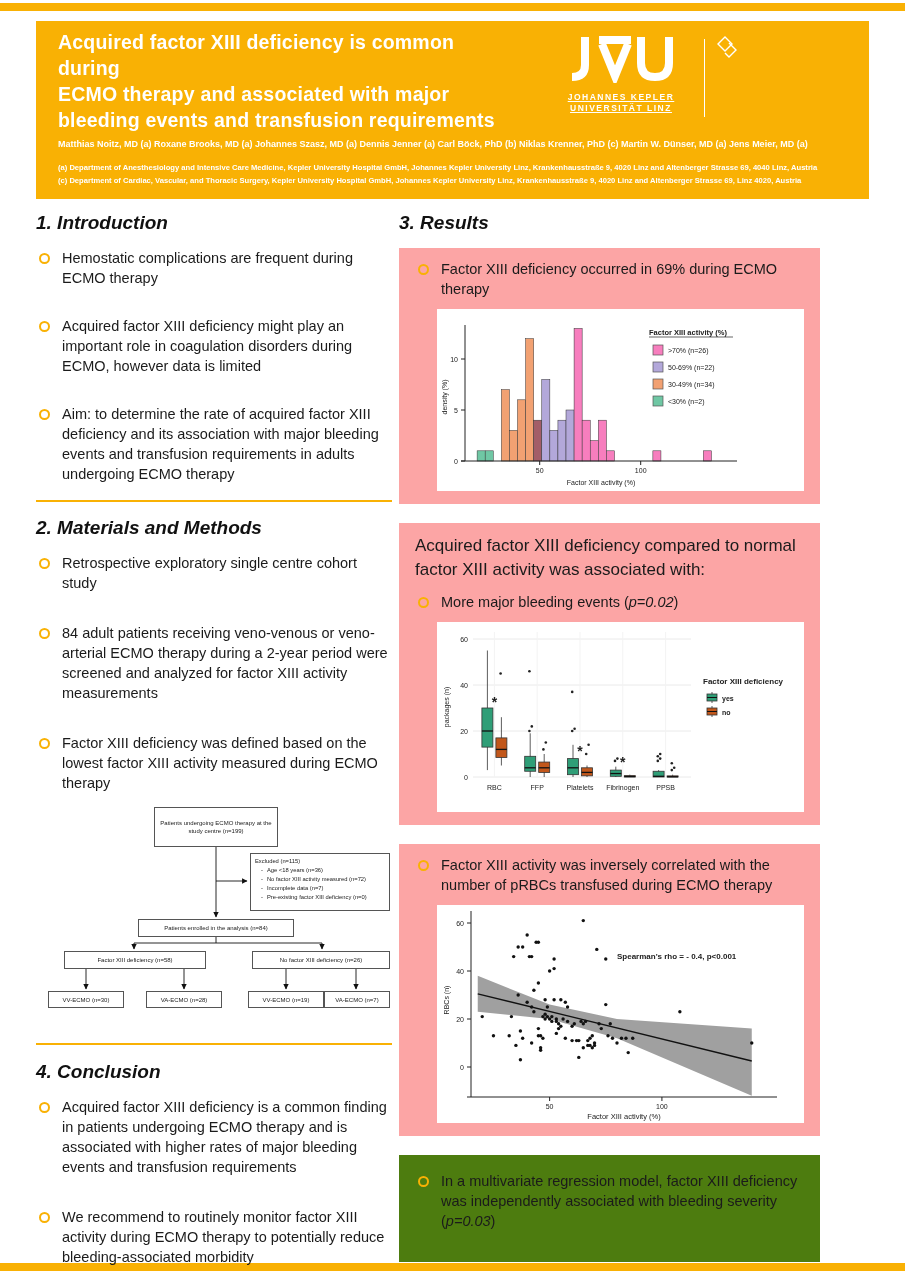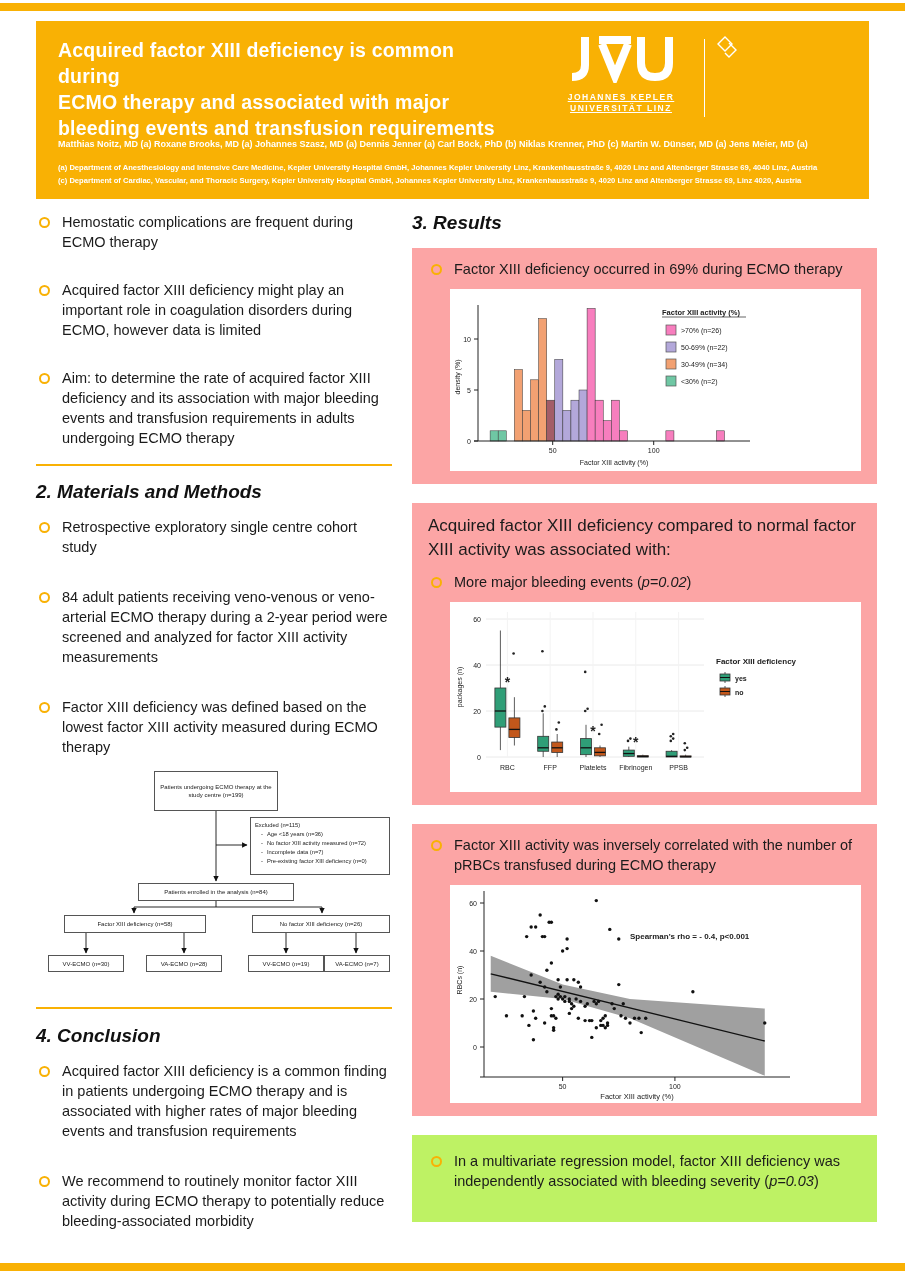--- a/index.html
+++ b/index.html
@@ -4,50 +4,50 @@
 <style>
   html,body{margin:0;padding:0;}
   body{font-family:"Liberation Sans",sans-serif;background:#fff;}
   .page{position:relative;width:905px;height:1280px;background:#fff;overflow:hidden;}
   .strip{position:absolute;left:0;width:905px;height:8px;background:#F9B104;}
   .strip.top{top:3px;}
   .strip.bottom{top:1263px;}
 
   
   .banner{position:absolute;left:36px;top:21px;width:833px;height:178px;background:#F9B104;color:#fff;}
-  .banner-title{position:absolute;left:22px;top:16px;width:440px;font-size:19.5px;font-weight:bold;line-height:26px;letter-spacing:.2px;}
+  .banner-title{position:absolute;left:22px;top:8px;width:440px;font-size:19.5px;font-weight:bold;line-height:26px;letter-spacing:.2px;}
   .banner-authors{position:absolute;left:22px;top:118px;width:800px;font-size:9px;font-weight:bold;}
   .banner-affil{position:absolute;left:22px;top:140px;width:800px;font-size:7.6px;font-weight:bold;line-height:13px;}
   .logos{position:absolute;left:510px;top:14px;width:310px;height:95px;display:flex;align-items:flex-start;}
   .jku-block{width:150px;text-align:center;}
   .jku-sub{font-size:8.5px;font-weight:bold;letter-spacing:1.5px;line-height:11px;margin-top:5px;text-decoration:underline;}
   .logo-divider{width:1px;height:78px;background:#fff;margin:4px 12px 0 8px;}
   .klinikum-block{display:flex;gap:8px;}
   .klinikum-text{font-family:"Liberation Serif",serif;font-size:19px;line-height:24px;}
 
   
   .col-left{position:absolute;left:36px;top:212px;width:356px;}
-  .col-right{position:absolute;left:412px;top:212px;width:465px;}
+  .col-right{position:absolute;left:399px;top:212px;width:421px;}
   h2.sec{font-size:19px;font-style:italic;font-weight:bold;color:#111;margin:0 0 14px 0;}
   ul.bul{list-style:none;margin:0;padding:0;}
   ul.bul li{position:relative;padding-left:26px;font-size:14.5px;line-height:20px;color:#1b1b1b;}
   ul.bul li::before{content:"";position:absolute;left:3px;top:5px;width:7px;height:7px;border:2px solid #F9B104;border-radius:50%;}
   hr.orange{border:none;border-top:2.5px solid #F9B104;margin:0;}
 
   
   .flow{position:relative;width:356px;height:232px;margin:4px 0 10px 0;}
   .flow svg.arrows{position:absolute;left:0;top:0;}
   .fbox{position:absolute;border:1px solid #555;background:#fff;font-size:6px;line-height:8px;color:#222;display:flex;align-items:center;justify-content:center;text-align:center;box-sizing:border-box;padding:1px 2px;}
   .fbox.list{display:block;text-align:left;font-size:5.8px;line-height:9px;padding:3px 4px;}
   .fbox.list ul{margin:0;padding:0 0 0 6px;list-style:none;}
   .fbox.list li::before{content:"-";margin-right:4px;}
 
   
   .panel{background:#fca5a5;padding:11px 16px;margin-bottom:19px;}
-  .panel.last{background:#bef264;padding:16px 16px 22px 16px;margin-bottom:0;}
+  .panel.last{background:#4d7c0f;padding:16px 16px 22px 16px;margin-bottom:0;}
   .panel .lead{font-size:17px;line-height:24px;color:#1b1b1b;margin:0 0 10px 0;}
   .panel ul.bul li{margin-bottom:9px;}
   .chartbox{background:#fff;margin:10px 0 2px 22px;}
   .chartbox svg{display:block;}
   .it{font-style:italic;}
 </style>
 </head>
 <body>
 
 <div class="page">
@@ -86,20 +86,21 @@
     </div>
 
     <div class="banner-authors">Matthias Noitz, MD (a) Roxane Brooks, MD (a) Johannes Szasz, MD (a) Dennis Jenner (a) Carl Böck, PhD (b) Niklas Krenner, PhD (c) Martin W. Dünser, MD (a) Jens Meier, MD (a)</div>
     <div class="banner-affil">
       <div>(a) Department of Anesthesiology and Intensive Care Medicine, Kepler University Hospital GmbH, Johannes Kepler University Linz, Krankenhausstraße 9, 4020 Linz and Altenberger Strasse 69, 4040 Linz, Austria</div>
       <div>(c) Department of Cardiac, Vascular, and Thoracic Surgery, Kepler University Hospital GmbH, Johannes Kepler University Linz, Krankenhausstraße 9, 4020 Linz and Altenberger Strasse 69, Linz 4020, Austria</div>
     </div>
   </header>
 
   <section class="col-left">
+    <h2 class="sec">1. Introduction</h2>
     <ul class="bul">
       <li style="margin-bottom:28px;">Hemostatic complications are frequent during ECMO therapy</li>
       <li style="margin-bottom:28px;">Acquired factor XIII deficiency might play an important role in coagulation disorders during ECMO, however data is limited</li>
       <li style="margin-bottom:16px;">Aim: to determine the rate of acquired factor XIII deficiency and its association with major bleeding events and transfusion requirements in adults undergoing ECMO therapy</li>
     </ul>
     <hr class="orange">
 
     <h2 class="sec" style="margin-top:15px;">2. Materials and Methods</h2>
     <ul class="bul">
       <li style="margin-bottom:30px;">Retrospective exploratory single centre cohort study</li>

